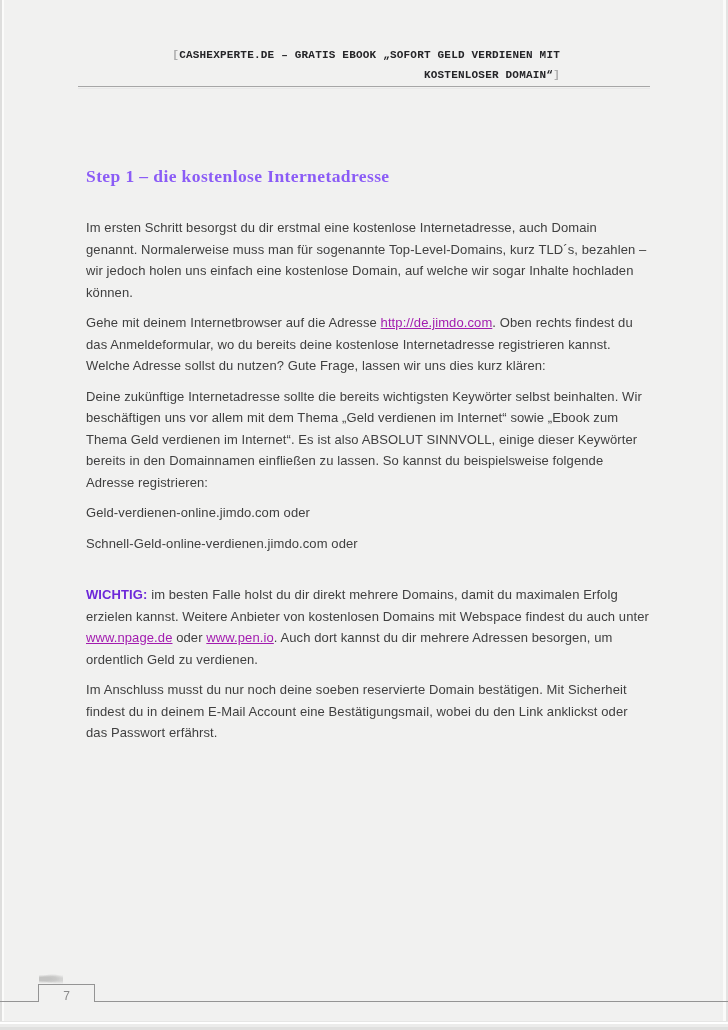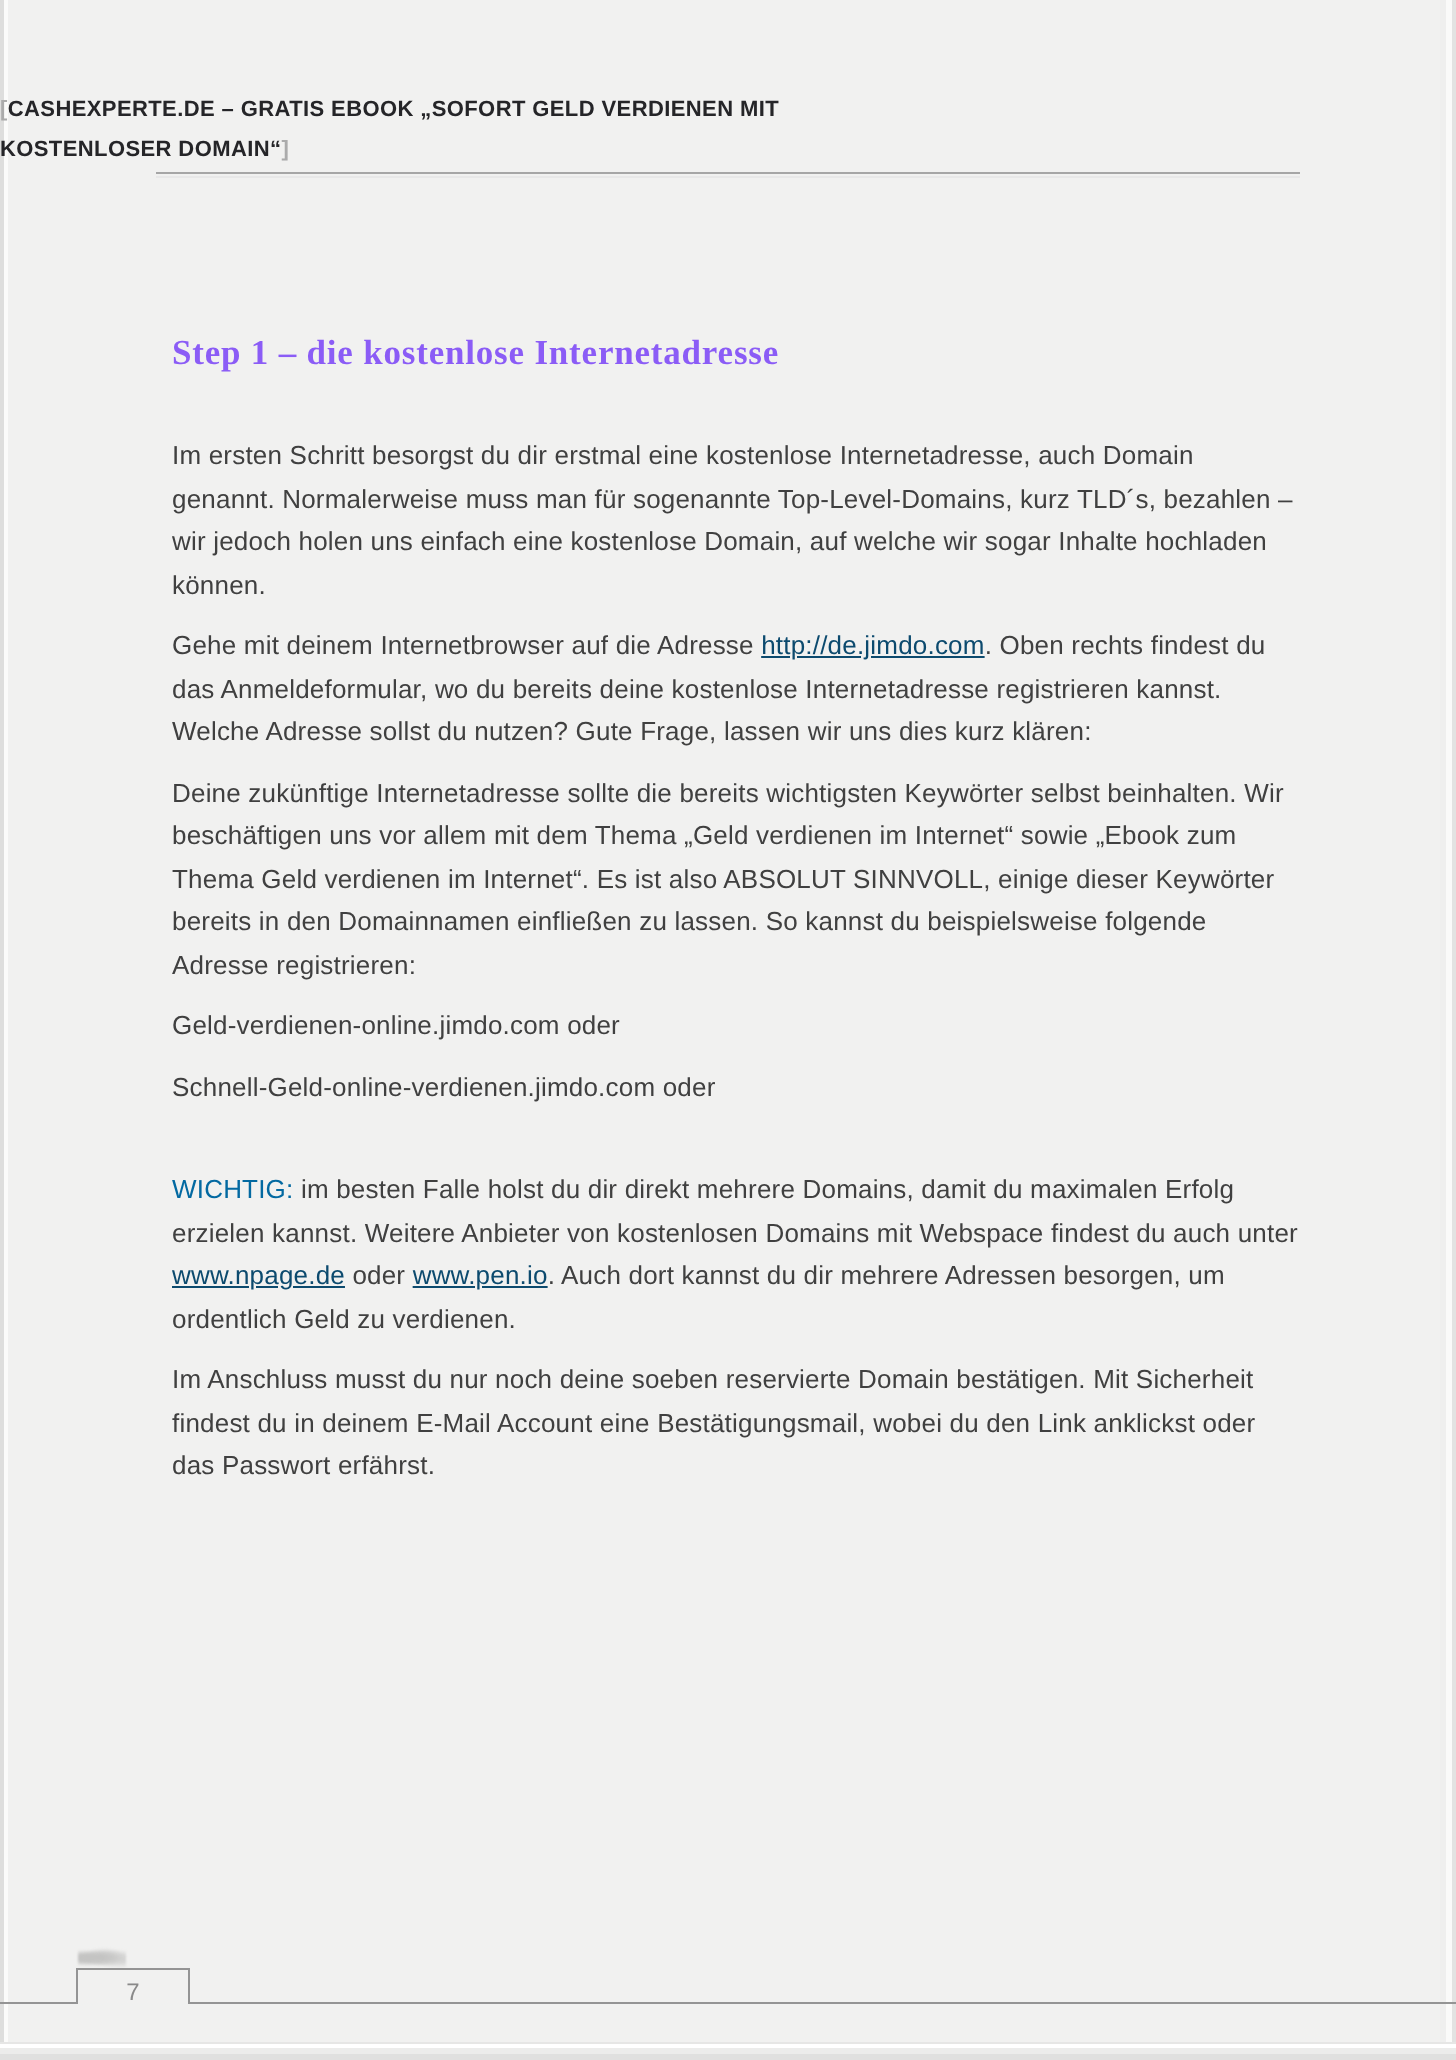--- a/index.html
+++ b/index.html
@@ -24,23 +24,23 @@
   }
   .edge-bottom {
     position: absolute; left: 0; right: 0; bottom: 0; height: 9px;
     background: linear-gradient(to bottom, #ffffff 0 2px, #ececeb 2px 5px, #e0e0df 5px);
     border-top: 1px solid #e6e6e5;
   }
 
   
   .header-block {
     position: absolute; top: 45px; left: 0; width: 560px;
-    text-align: left;
+    text-align: right;
     font-size: 11px; font-weight: bold; letter-spacing: 0.2px;
-    line-height: 20px; color: #252528;
+    line-height: 20px; color: #252528; font-family: Liberation Mono, monospace;
   }
   .bracket { color: #ababab; font-weight: bold; }
   .header-rule {
     position: absolute; top: 86px; left: 78px; width: 572px; height: 3px;
     border-top: 1px solid #a6a6a6;
     border-bottom: 1px solid #e8e8e8;
   }
 
   
   .section-heading {
@@ -51,22 +51,22 @@
   }
 
   
   .body-block {
     position: absolute; top: 217px; left: 86px; width: 564px;
     font-size: 13px; line-height: 21.5px; color: #404040;
     letter-spacing: 0.1px;
   }
   .body-block p { margin: 0 0 9px 0; }
   .spacer-line { height: 21px; }
-  a.doc-link { color: #0c4a6e; text-decoration: underline; cursor: pointer; }
-  .bold-label { font-weight: normal; color: #0369a1; }
+  a.doc-link { color: #a21caf; text-decoration: underline; cursor: pointer; }
+  .bold-label { font-weight: bold; color: #6d28d9; }
 
   
   .footer-line-left {
     position: absolute; top: 1001px; left: 0; width: 38px;
     border-top: 1px solid #949494;
   }
   .footer-line-right {
     position: absolute; top: 1001px; left: 95px; right: 0;
     border-top: 1px solid #949494;
   }

